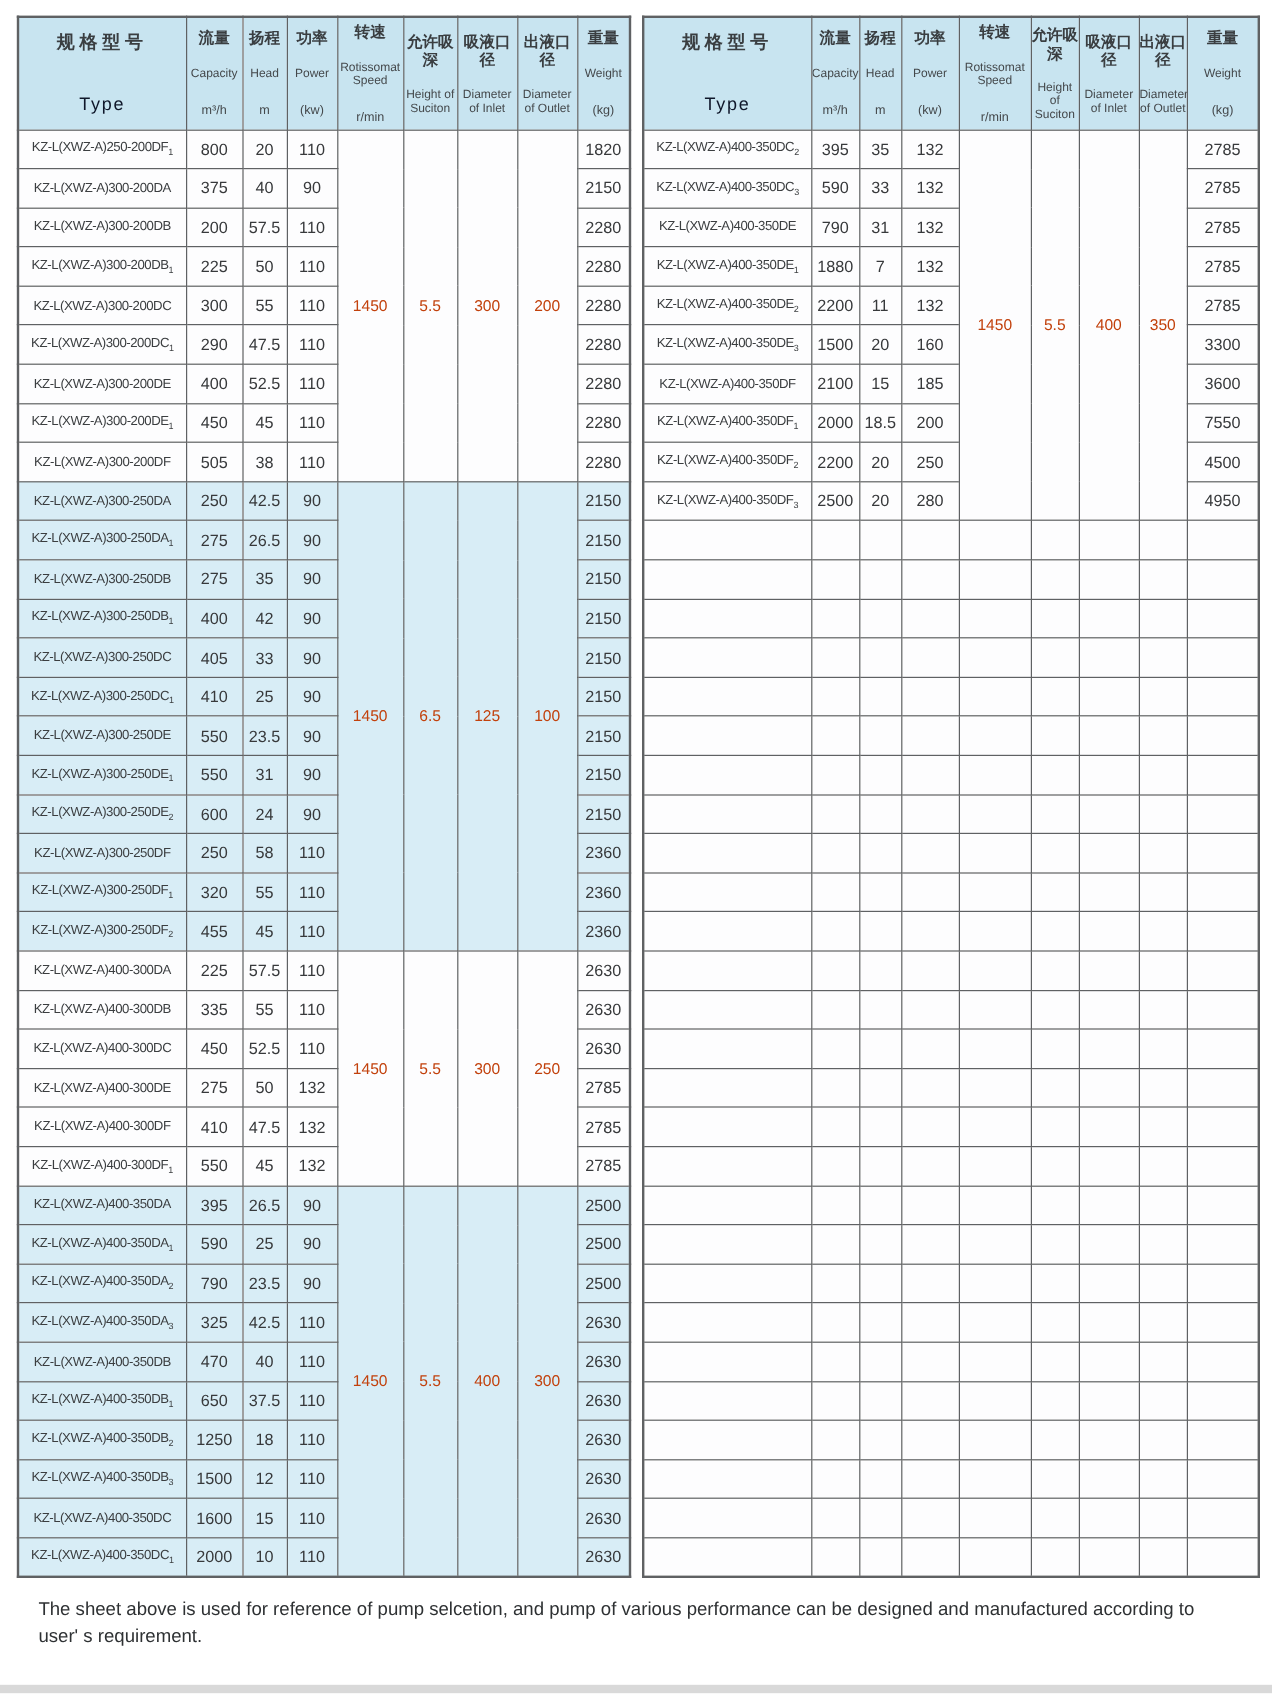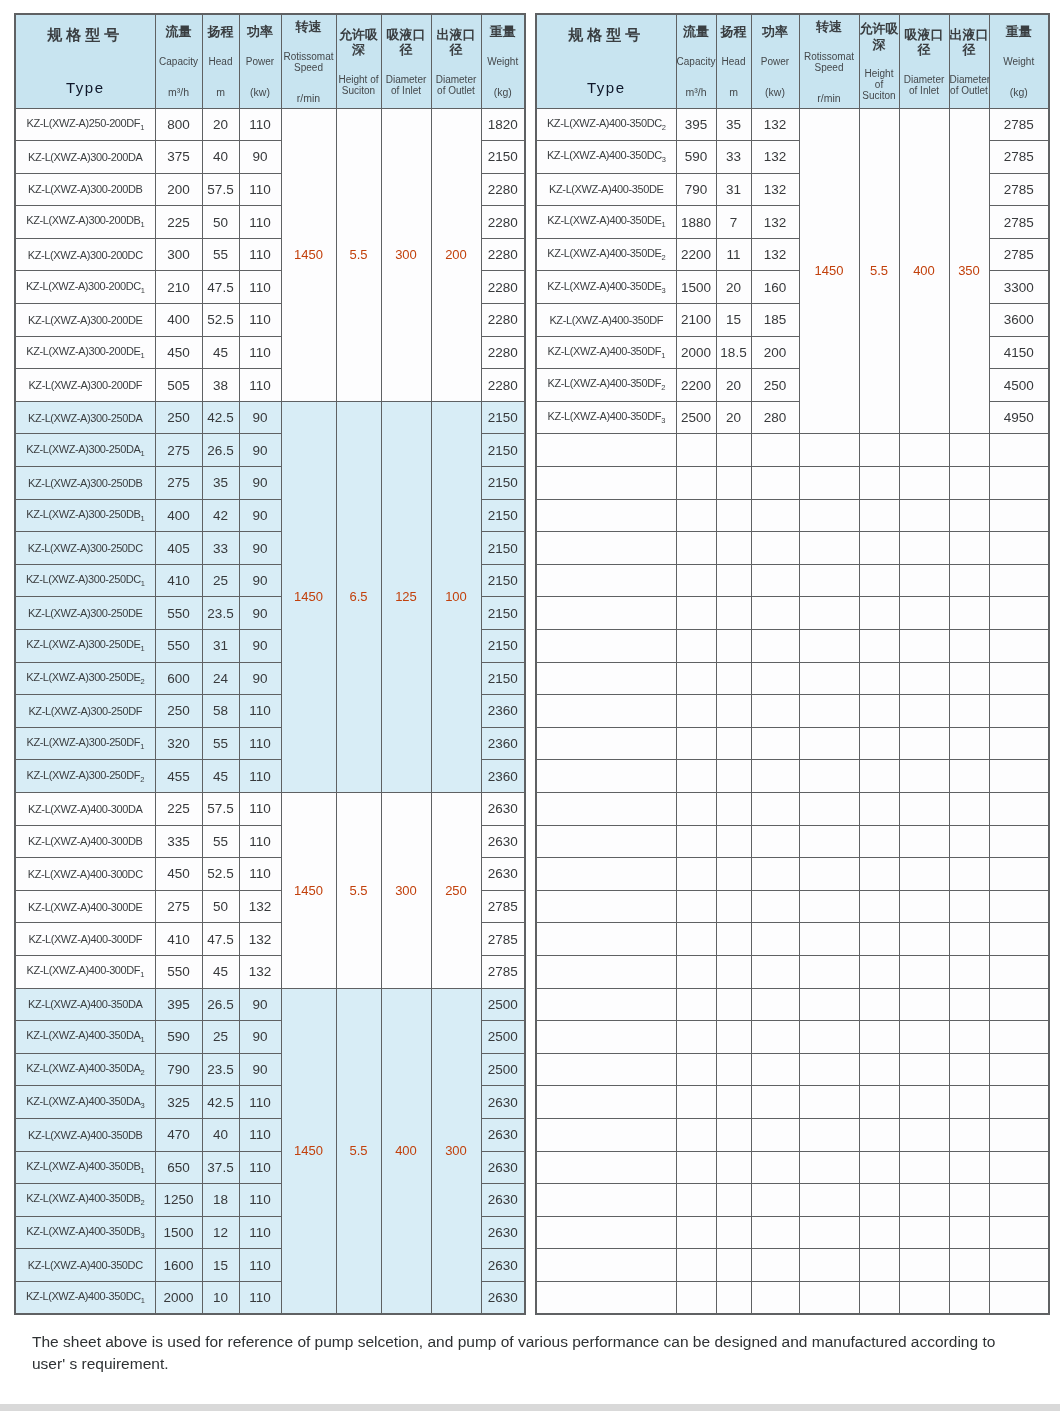--- a/index.html
+++ b/index.html
@@ -130,21 +130,21 @@
           </tr>
           <tr class="white">
             <td class="type">KZ-L(XWZ-A)300-200DC</td>
             <td class="num">300</td>
             <td class="num">55</td>
             <td class="num">110</td>
             <td class="num">2280</td>
           </tr>
           <tr class="white">
             <td class="type">KZ-L(XWZ-A)300-200DC<sub>1</sub></td>
-            <td class="num">210</td>
+            <td class="num">290</td>
             <td class="num">47.5</td>
             <td class="num">110</td>
             <td class="num">2280</td>
           </tr>
           <tr class="white">
             <td class="type">KZ-L(XWZ-A)300-200DE</td>
             <td class="num">400</td>
             <td class="num">52.5</td>
             <td class="num">110</td>
             <td class="num">2280</td>
@@ -482,21 +482,21 @@
             <td class="num">2100</td>
             <td class="num">15</td>
             <td class="num">185</td>
             <td class="num">3600</td>
           </tr>
           <tr class="white">
             <td class="type">KZ-L(XWZ-A)400-350DF<sub>1</sub></td>
             <td class="num">2000</td>
             <td class="num">18.5</td>
             <td class="num">200</td>
-            <td class="num">4150</td>
+            <td class="num">7550</td>
           </tr>
           <tr class="white">
             <td class="type">KZ-L(XWZ-A)400-350DF<sub>2</sub></td>
             <td class="num">2200</td>
             <td class="num">20</td>
             <td class="num">250</td>
             <td class="num">4500</td>
           </tr>
           <tr class="white">
             <td class="type">KZ-L(XWZ-A)400-350DF<sub>3</sub></td>

